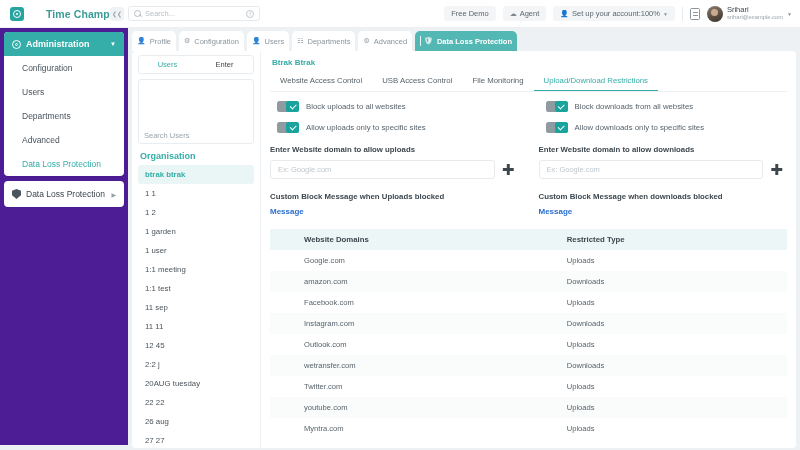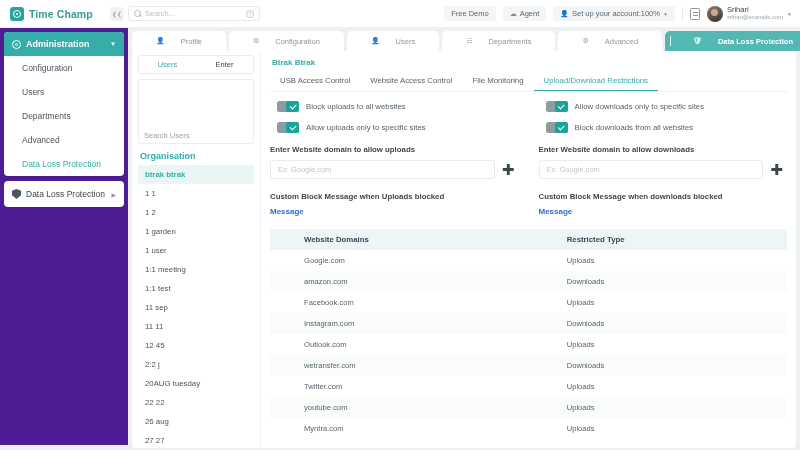--- a/index.html
+++ b/index.html
@@ -10,21 +10,21 @@
     overflow: hidden;
   }
   .app { position: relative; width: 800px; height: 450px; background: #eef1f4; }
 
   
   .topbar {
     position: absolute; top: 0; left: 0; width: 800px; height: 28px;
     background: #ffffff; display: flex; align-items: center;
     border-bottom: 1px solid #edf0f2;
   }
-  .brand { display: flex; align-items: center; gap: 5px; padding-left: 10px; width: 110px; }
+  .brand { display: flex; align-items: center; gap: 22px; padding-left: 10px; width: 110px; }
   .brand-mark {
     width: 14px; height: 14px; border-radius: 3px; background: #27a4a0;
     display: flex; align-items: center; justify-content: center;
   }
   .brand-mark .ring {
     width: 8px; height: 8px; border-radius: 50%; border: 1.6px solid #ffffff;
     display: flex; align-items: center; justify-content: center;
   }
   .brand-mark .ring::after { content: ""; width: 2px; height: 2px; background: #fff; border-radius: 50%; }
   .brand-name { font-size: 10.5px; color: #3a9b97; font-weight: 600; letter-spacing: .1px; }
@@ -104,21 +104,21 @@
   .side-card2 .lbl { font-size: 8.5px; color: #3d474e; }
   .side-card2 .chev { margin-left: auto; font-size: 6px; color: #94a0a7; }
 
   
   .tabsrow {
     position: absolute; left: 132px; top: 31px; right: 4px; height: 20px;
     display: flex; align-items: flex-end; gap: 3px;
   }
   .tab {
     height: 20px; border-radius: 5px 5px 0 0; background: #fff; display: flex; align-items: center;
-    gap: 16px; padding: 0 24px; font-size: 7.5px; color: #8b969d; white-space: nowrap; margin-top: 23px;
+    gap: 4px; padding: 0 5px; font-size: 7.5px; color: #8b969d; white-space: nowrap; margin-top: 23px;
   }
   .tab.active { background: #53b8b3; color: #ffffff; font-weight: 600; position: relative; }
   .tab.active::before {
     content:""; position:absolute; left: 5px; top: 5px; width: 1.2px; height: 10px; background: #ffffff; opacity:.85;
   }
   .tab .tico { font-size: 7px; opacity: .9; }
   .tab.active .tico { margin-left: 4px; }
 
   
   .userpanel {
@@ -306,22 +306,22 @@
       <div class="uitem">27 27</div>
       <div class="uitem">28 aug</div>
       <div class="uitem">29 user</div>
       <div class="uitem">3 user</div>
     </div>
   </div>
 
   <div class="content">
     <div class="crumb">Btrak Btrak</div>
     <div class="subtabs">
+      <div class="subtab">Website Access Control</div>
       <div class="subtab">USB Access Control</div>
-      <div class="subtab">Website Access Control</div>
       <div class="subtab">File Monitoring</div>
       <div class="subtab active">Upload/Download Restrictions</div>
     </div>
 
     <div class="cols">
 
       <div class="col">
         <div class="togrow">
           <div class="toggle">
               <div class="knob"></div>
@@ -341,27 +341,27 @@
         </div>
         <div class="msg-label">Custom Block Message when Uploads blocked</div>
         <div class="msg-link">Message</div>
       </div>
 
       <div class="col right">
         <div class="togrow">
           <div class="toggle">
               <div class="knob"></div>
             </div>
-          <span class="lbl">Allow downloads only to specific sites</span>
+          <span class="lbl">Block downloads from all websites</span>
         </div>
         <div class="togrow">
           <div class="toggle">
               <div class="knob"></div>
             </div>
-          <span class="lbl">Block downloads from all websites</span>
+          <span class="lbl">Allow downloads only to specific sites</span>
         </div>
         <div class="field-label">Enter Website domain to allow downloads</div>
         <div class="inputrow">
           <input class="dom-input" placeholder="Ex: Google.com" style="">
           <span class="plus">✚</span>
         </div>
         <div class="msg-label">Custom Block Message when downloads blocked</div>
         <div class="msg-link">Message</div>
       </div>
     </div>

